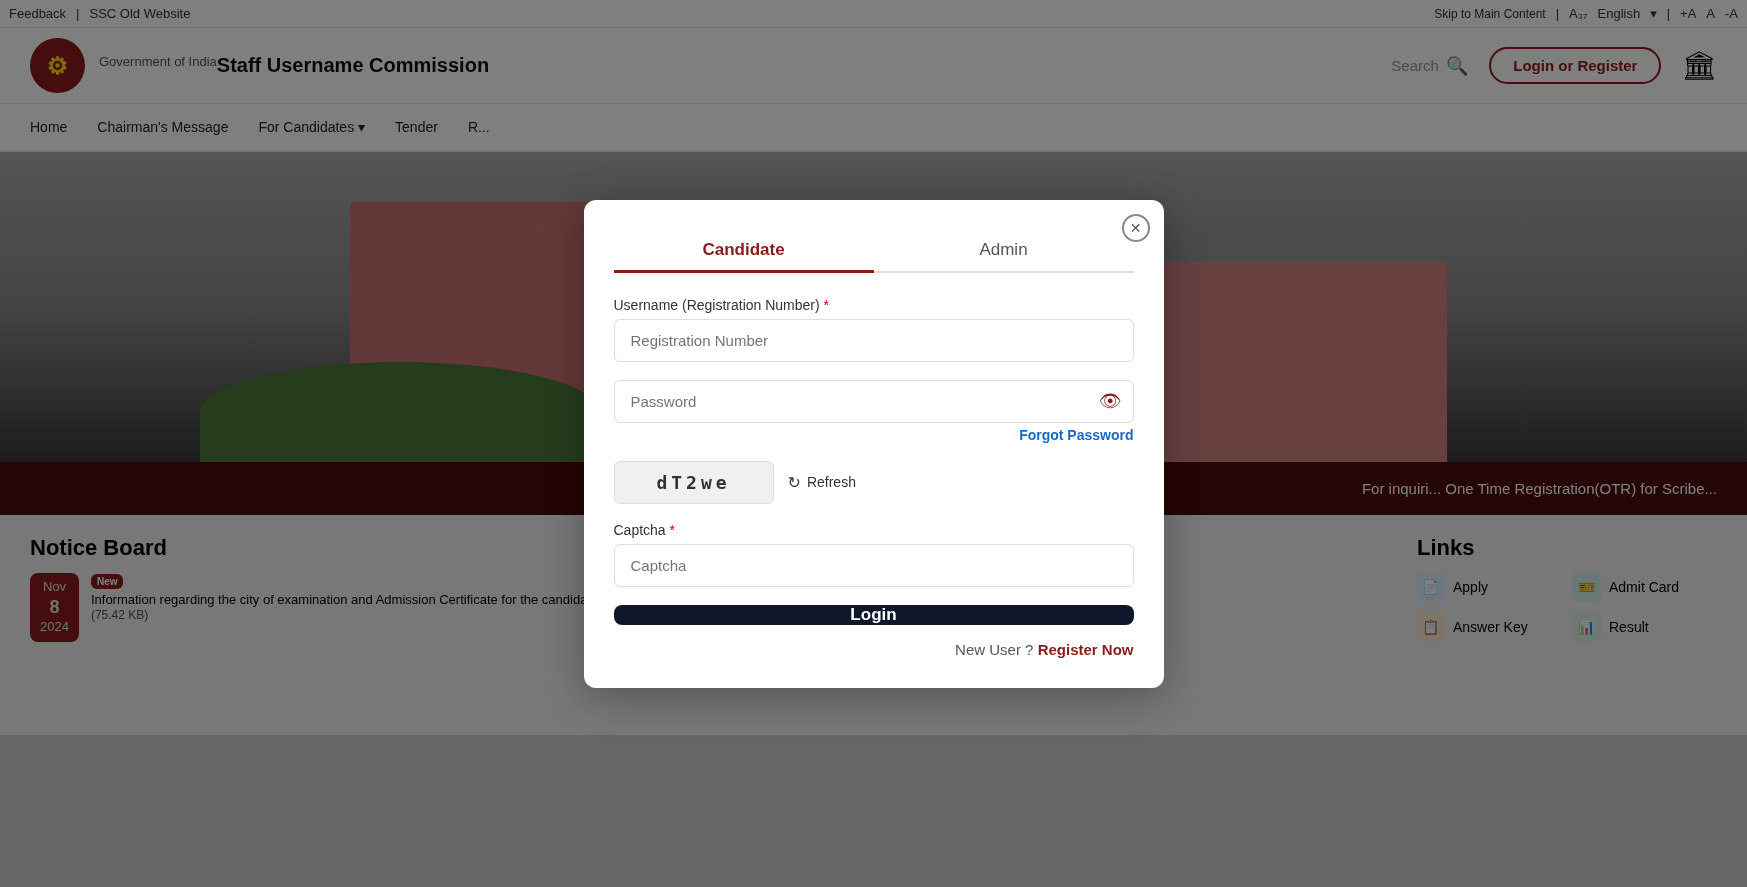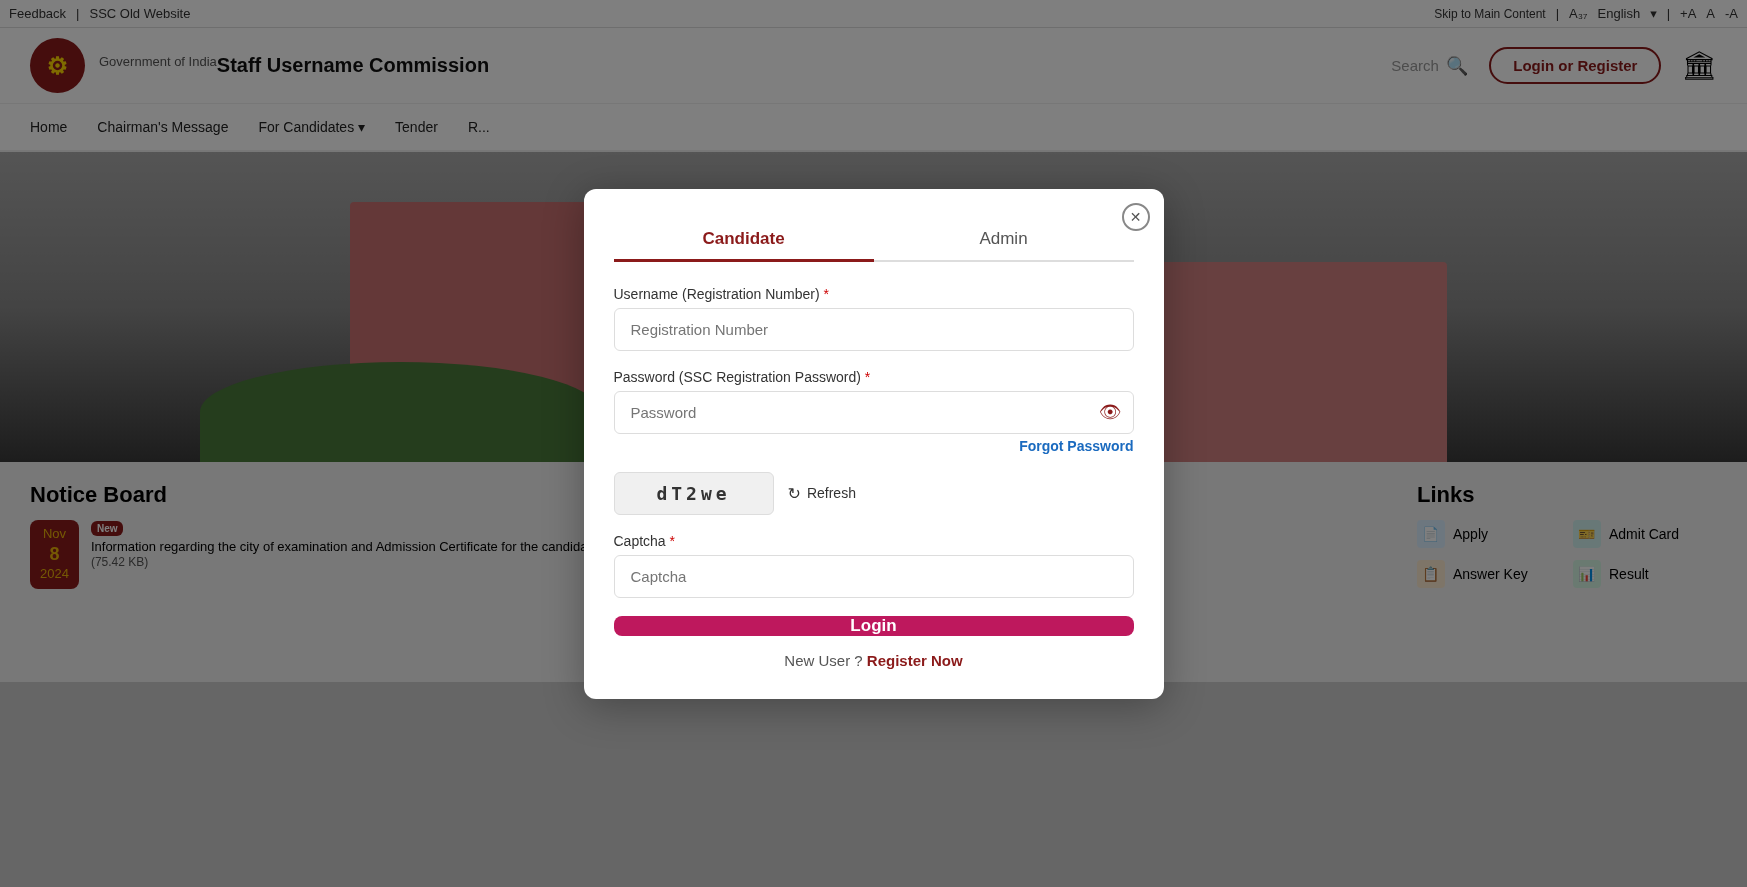--- a/index.html
+++ b/index.html
@@ -110,21 +110,21 @@
       display: flex;
       padding: 20px 30px;
       gap: 30px;
       height: 220px;
     }
     .notice-board { flex: 1; }
     .notice-board-title { font-size: 22px; font-weight: bold; margin-bottom: 12px; }
     .notice-item { display: flex; gap: 12px; align-items: flex-start; font-size: 13px; }
     .new-badge { background: #8B1A1A; color: #fff; border-radius: 6px; padding: 2px 6px; font-size: 10px; font-weight: bold; }
     .date-badge {
-      background: #8B1A1A; color: #eab308;
+      background: #8B1A1A; color: #e5e5e5;
       border-radius: 8px; padding: 6px 10px;
       text-align: center; font-size: 13px; line-height: 1.3;
       min-width: 48px;
     }
     .links-section { width: 300px; }
     .links-title { font-size: 22px; font-weight: bold; margin-bottom: 12px; }
     .link-grid { display: grid; grid-template-columns: 1fr 1fr; gap: 12px; }
     .link-item { display: flex; align-items: center; gap: 8px; font-size: 14px; }
     .link-icon { width: 28px; height: 28px; border-radius: 4px; display: flex; align-items: center; justify-content: center; font-size: 14px; }
 
@@ -211,27 +211,27 @@
     .refresh-btn {
       display: flex; align-items: center; gap: 6px;
       background: transparent; border: none; cursor: pointer;
       color: #333; font-size: 14px;
     }
     .refresh-icon { font-size: 16px; }
 
     
     .login-btn {
       width: 100%; 
-      background: #be185d; color: #fff;
+      background: #0f172a; color: #fff;
       border: none; border-radius: 8px;
       font-size: 17px; font-weight: bold; cursor: pointer;
       margin-bottom: 16px;
     }
 
-    .register-row { text-align: center; font-size: 15px; color: #555; }
+    .register-row { text-align: right; font-size: 15px; color: #555; }
     .register-link { color: #8B1A1A; font-weight: bold; cursor: pointer; }
   </style>
 </head>
 <body>
 
 <div style="position:absolute;top:0;left:0;width:100%;height:100%;z-index:1;">
 
   <div class="top-bar">
     <div class="top-bar-left">
       <span style="cursor:pointer;">Feedback</span>
@@ -281,20 +281,24 @@
   </div>
 
   <div class="hero">
     <div class="hero-building">
       <div class="building-shape"></div>
       <div class="building-shape2"></div>
       <div class="green-bush"></div>
     </div>
   </div>
 
+  <div class="dark-banner">
+    <span></span>
+    <span>For inquiri...   One Time Registration(OTR) for Scribe...</span>
+  </div>
 
   <div class="bottom-section">
     <div class="notice-board">
       <div class="notice-board-title">Notice Board</div>
       <div class="notice-item">
         <div class="date-badge">
           <div>Nov</div>
           <div style="font-size:18px;font-weight:bold;">8</div>
           <div>2024</div>
         </div>
@@ -343,23 +347,20 @@
     
     <div class="form-group">
       <label class="form-label">
         <span>Username (Registration Number)</span> <span class="required">*</span>
       </label>
       <input class="form-input" type="text" placeholder="Registration Number" style="">
     </div>
 
     
     <div class="form-group">
-      <label class="form-label">
-        <span>Password (SSC Registration Password)</span> <span class="required">*</span>
-      </label>
       <div class="password-wrapper">
         <input class="form-input" type="password" placeholder="Password" style="">
         <button class="eye-icon">👁</button>
       </div>
       <div class="forgot-link">Forgot Password</div>
     </div>
 
     
     <div class="captcha-row">
       <div class="captcha-image">dT2we</div>

